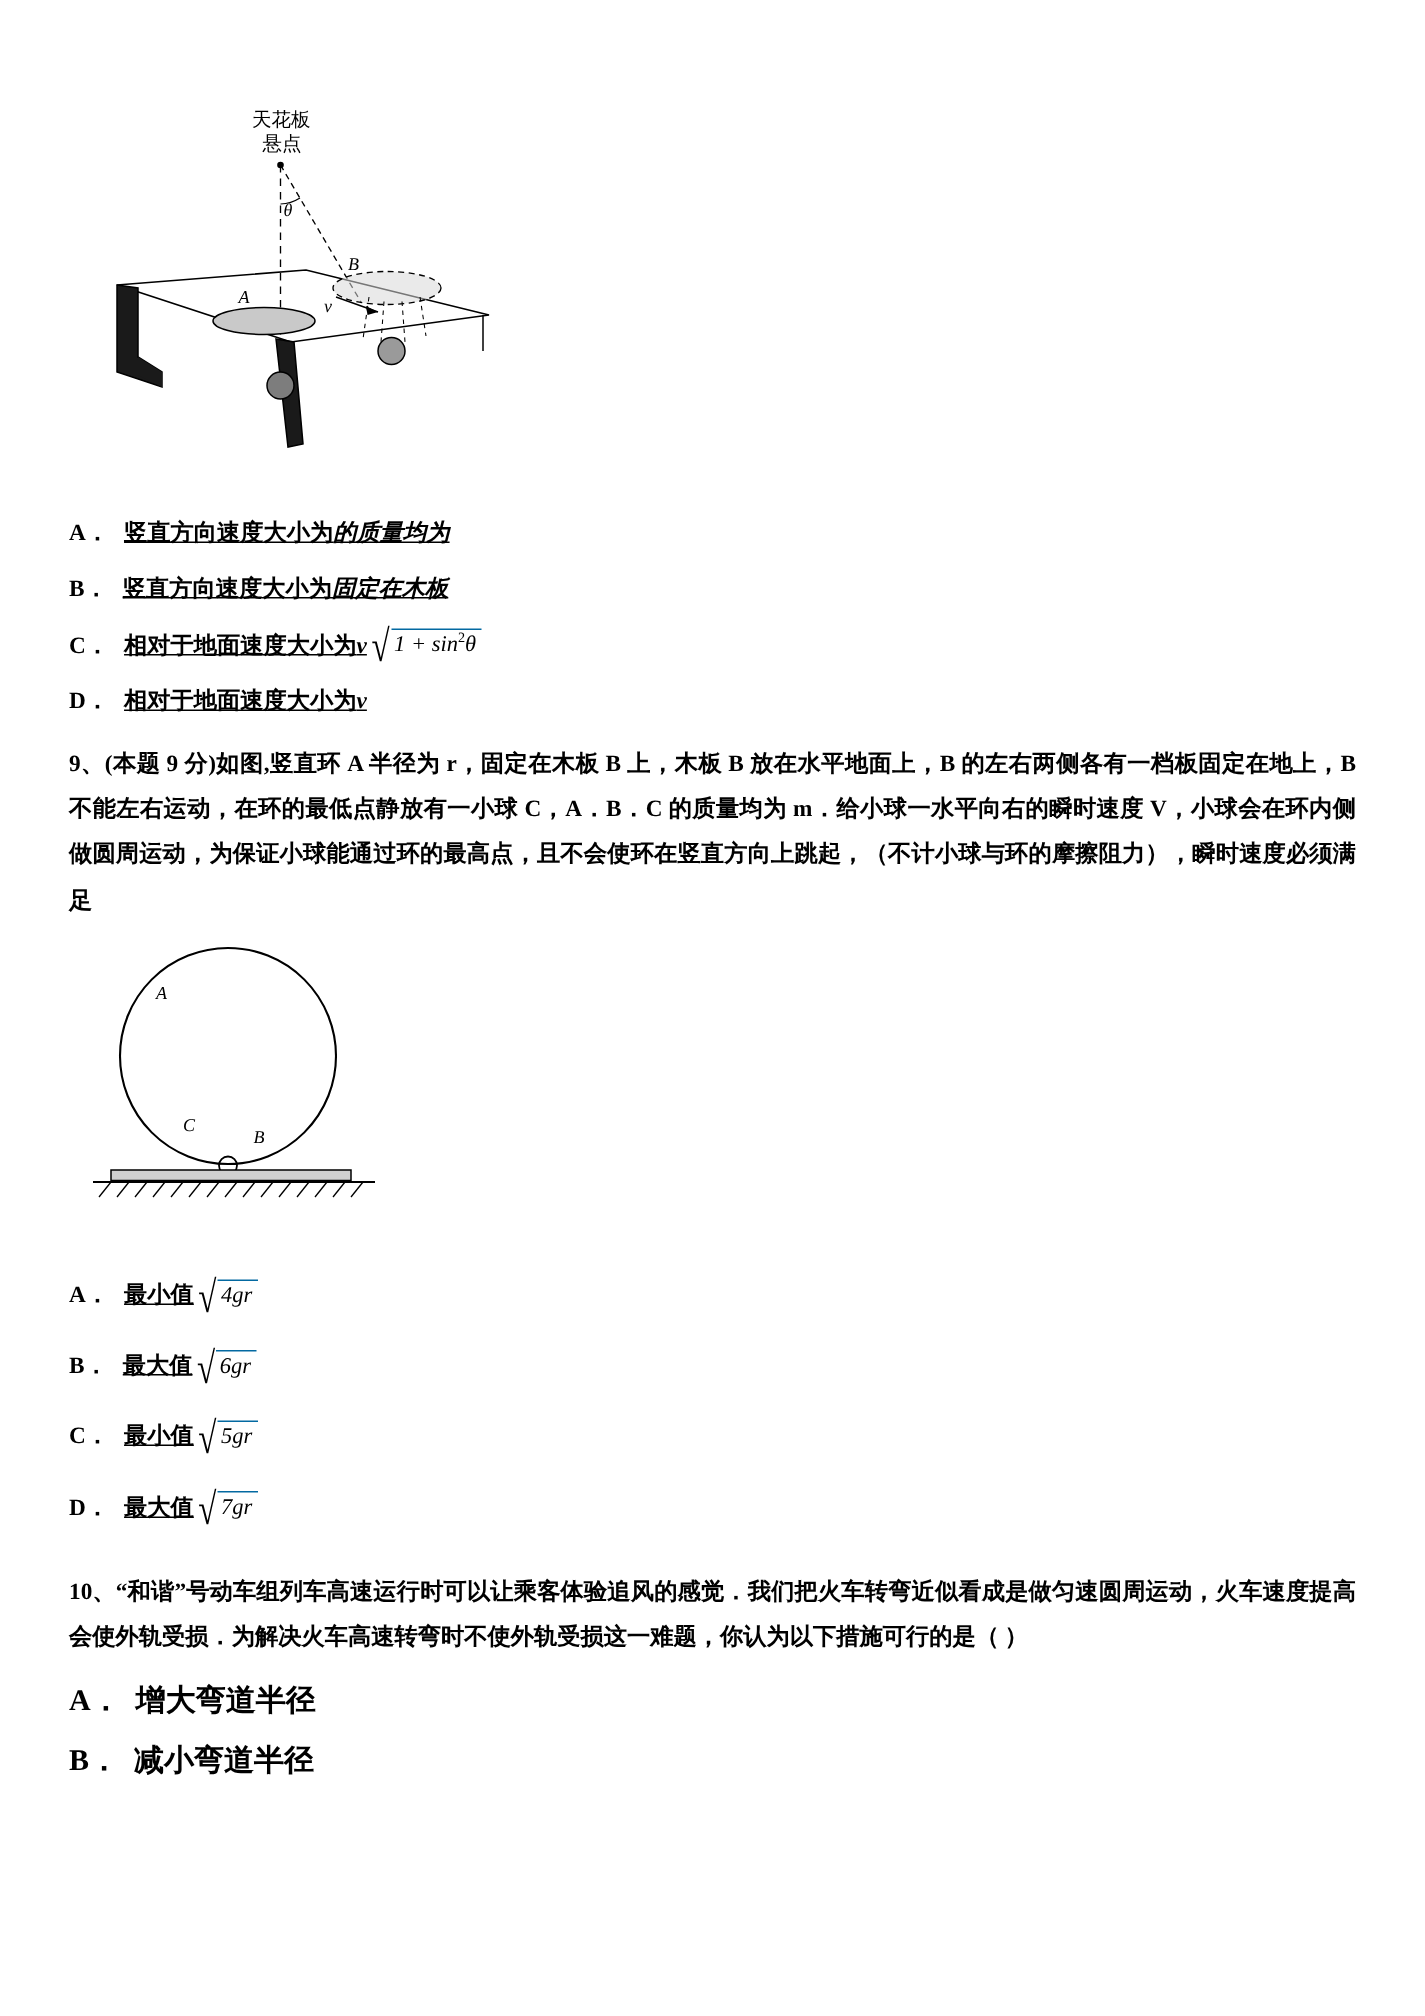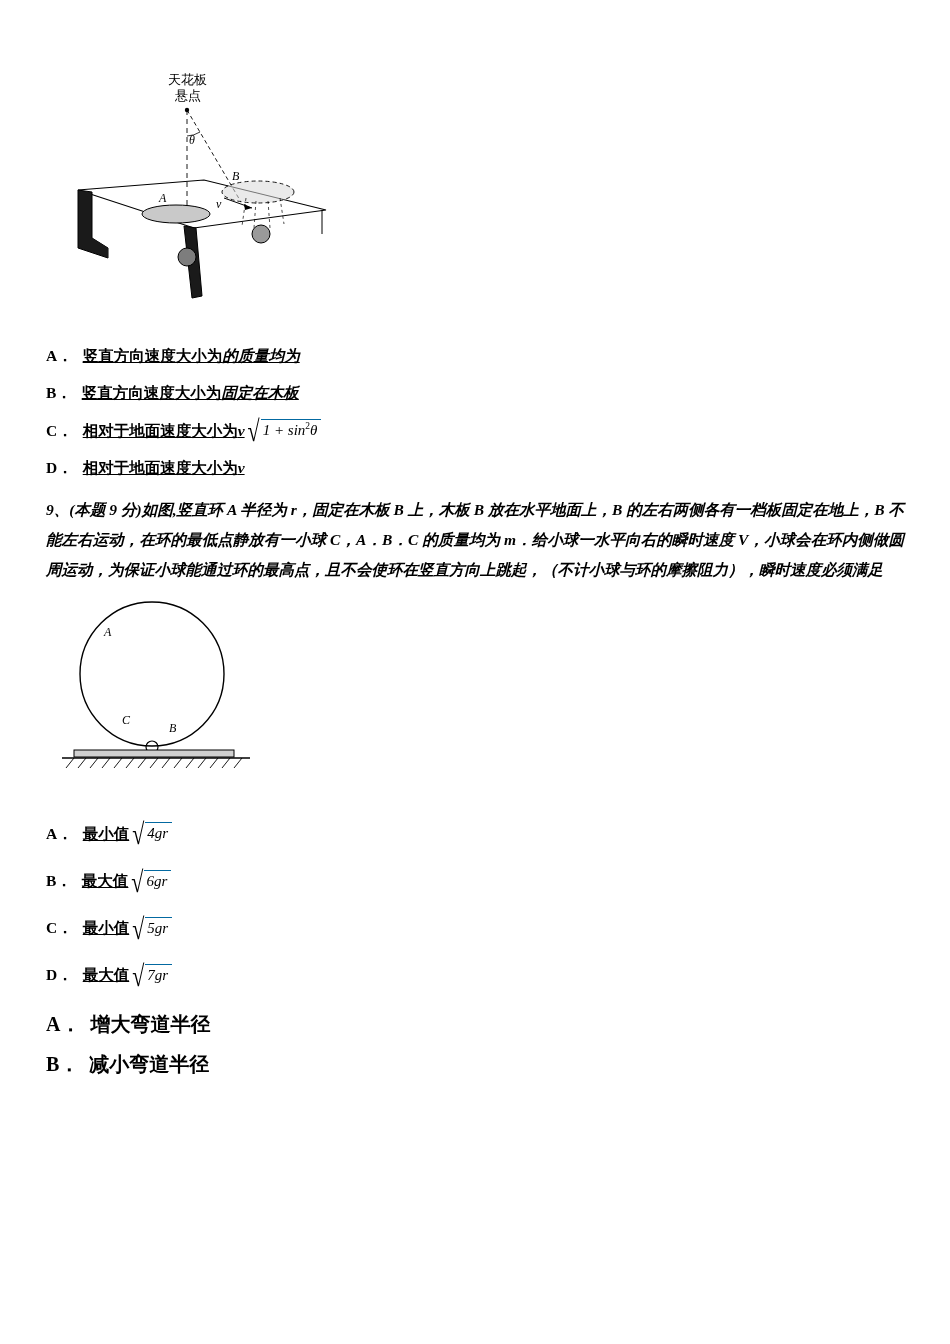--- a/index.html
+++ b/index.html
@@ -79,21 +79,20 @@
   }
   sup.ex { font-size: 9.5px; vertical-align: super; font-style: normal;}
 
   
   .qpara {
     font-size: 15.5px;
     line-height: 1.95;
     text-align: justify;
     font-weight: bold;
     margin: 16px 0 0 0;
-    font-style: italic;
   }
   .qpara .num { font-weight: bold; }
 
   
   .fig2-wrap {
     height: 210px;
     position: relative;
     margin-top: 6px;
   }
   .fig2 {
@@ -258,20 +257,23 @@
 
   <div class="opt" style="margin:24px 0;">
     <span class="lbl">D．</span>
     <span class="txt">最大值</span>
     <span class="radical">
       <span class="sign">√</span>
       <span class="body">7gr</span>
     </span>
   </div>
 
+  <div class="qpara q10">
+    <span class="num">10、</span><span>“和谐”号动车组列车高速运行时可以让乘客体验追风的感觉．我们把火车转弯近似看成是做匀速圆周运动，火车速度提高会使外轨受损．为解决火车高速转弯时不使外轨受损这一难题，你认为以下措施可行的是（    ）</span>
+  </div>
 
   <div class="simple-opt">
     <span class="lbl">A．</span><span>增大弯道半径</span>
   </div>
   <div class="simple-opt">
     <span class="lbl">B．</span><span>减小弯道半径</span>
   </div>
 
 </div>
 

